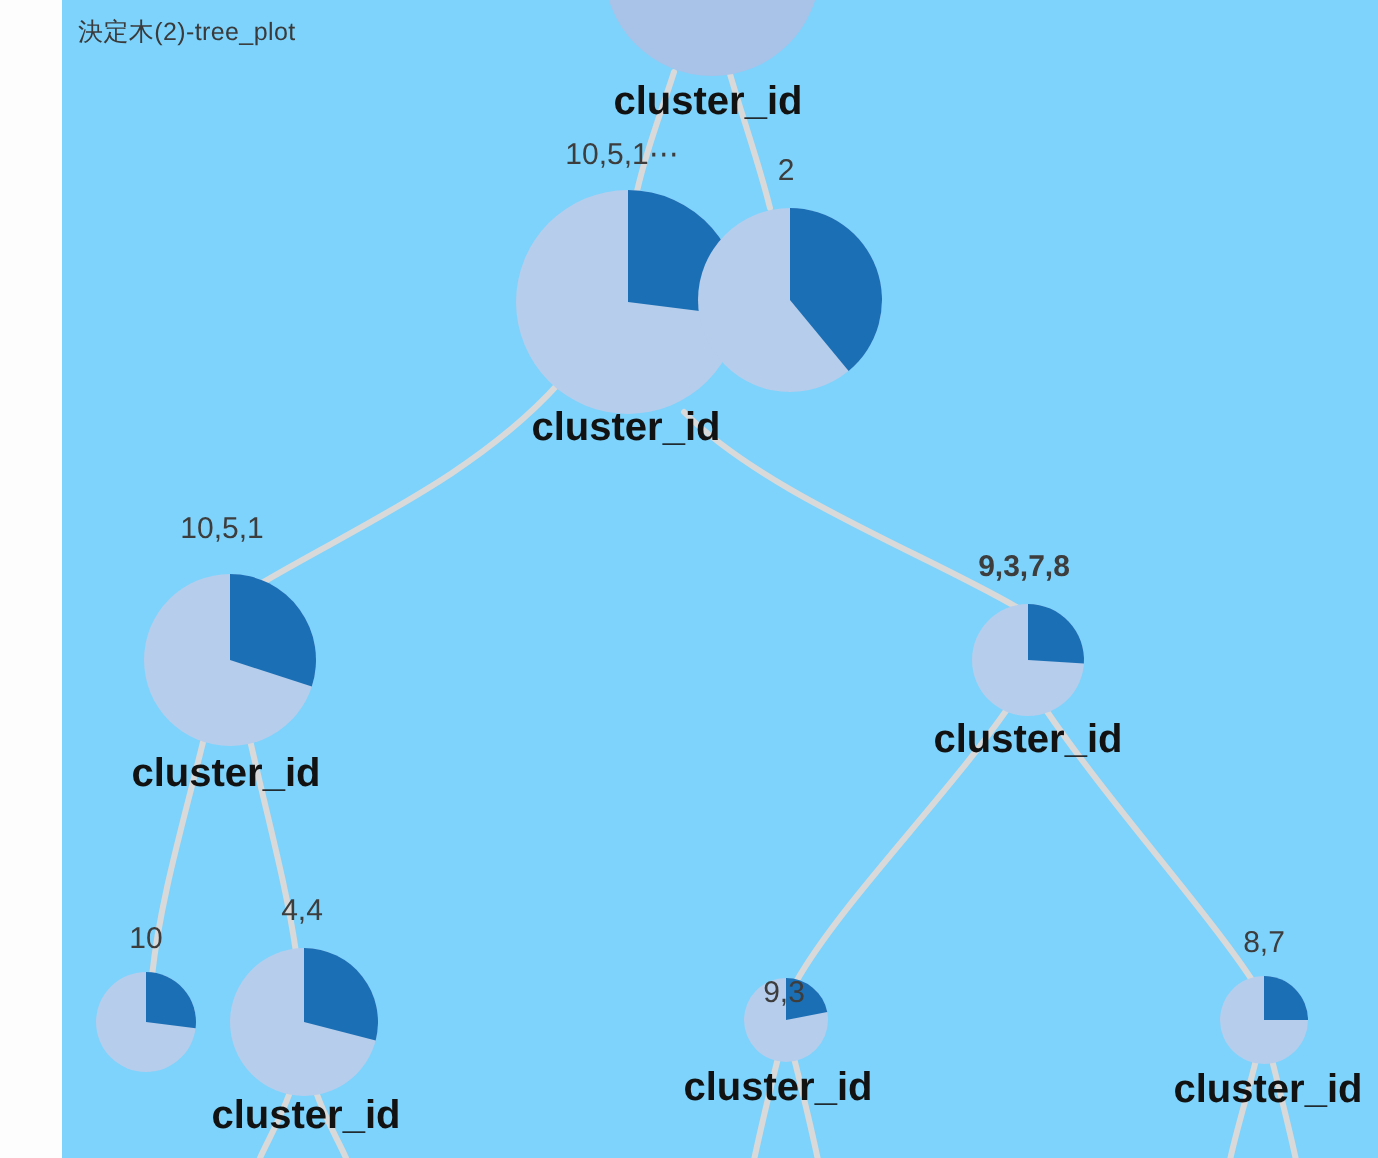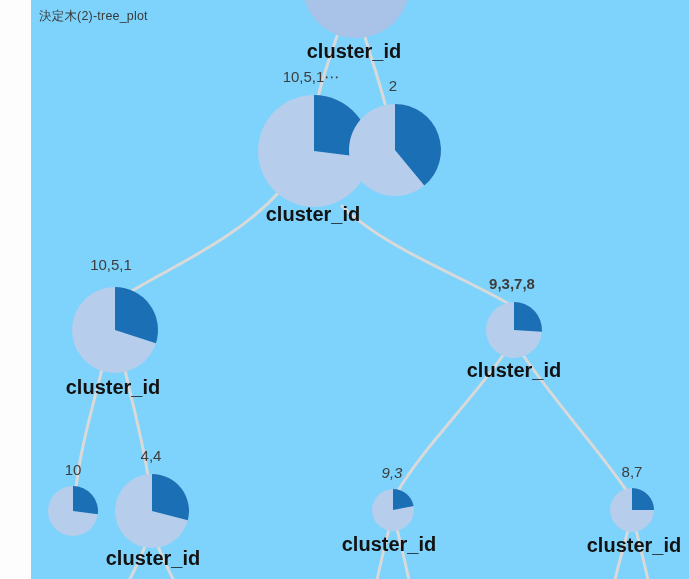--- a/index.html
+++ b/index.html
@@ -111,18 +111,18 @@
       <div class="tree-label value-label" style="left: 170px; top: 68px;">10,5,1⋯</div>
       <div class="tree-label split-label" style="left: 172px; top: 203px;">cluster_id</div>
       <div class="tree-label value-label" style="left: 252px; top: 77px;">2</div>
       <div class="tree-label value-label" style="left: -30px; top: 256px;">10,5,1</div>
       <div class="tree-label split-label" style="left: -28px; top: 376px;">cluster_id</div>
       <div class="tree-label value-label" style="left: 371px; top: 275px; font-weight: bold;">9,3,7,8</div>
       <div class="tree-label split-label" style="left: 373px; top: 359px;">cluster_id</div>
       <div class="tree-label value-label" style="left: -68px; top: 461px;">10</div>
       <div class="tree-label value-label" style="left: 10px; top: 447px;">4,4</div>
       <div class="tree-label split-label" style="left: 12px; top: 547px;">cluster_id</div>
-      <div class="tree-label value-label" style="left: 251px; top: 464px; font-style: italic;">9,3</div>
+      <div class="tree-label value-label" style="left: 251px; top: 488px;">9,3</div>
       <div class="tree-label split-label" style="left: 248px; top: 533px;">cluster_id</div>
       <div class="tree-label value-label" style="left: 491px; top: 463px;">8,7</div>
       <div class="tree-label split-label" style="left: 493px; top: 534px;">cluster_id</div>
     </div>
 </div>
 
 </body></html>

